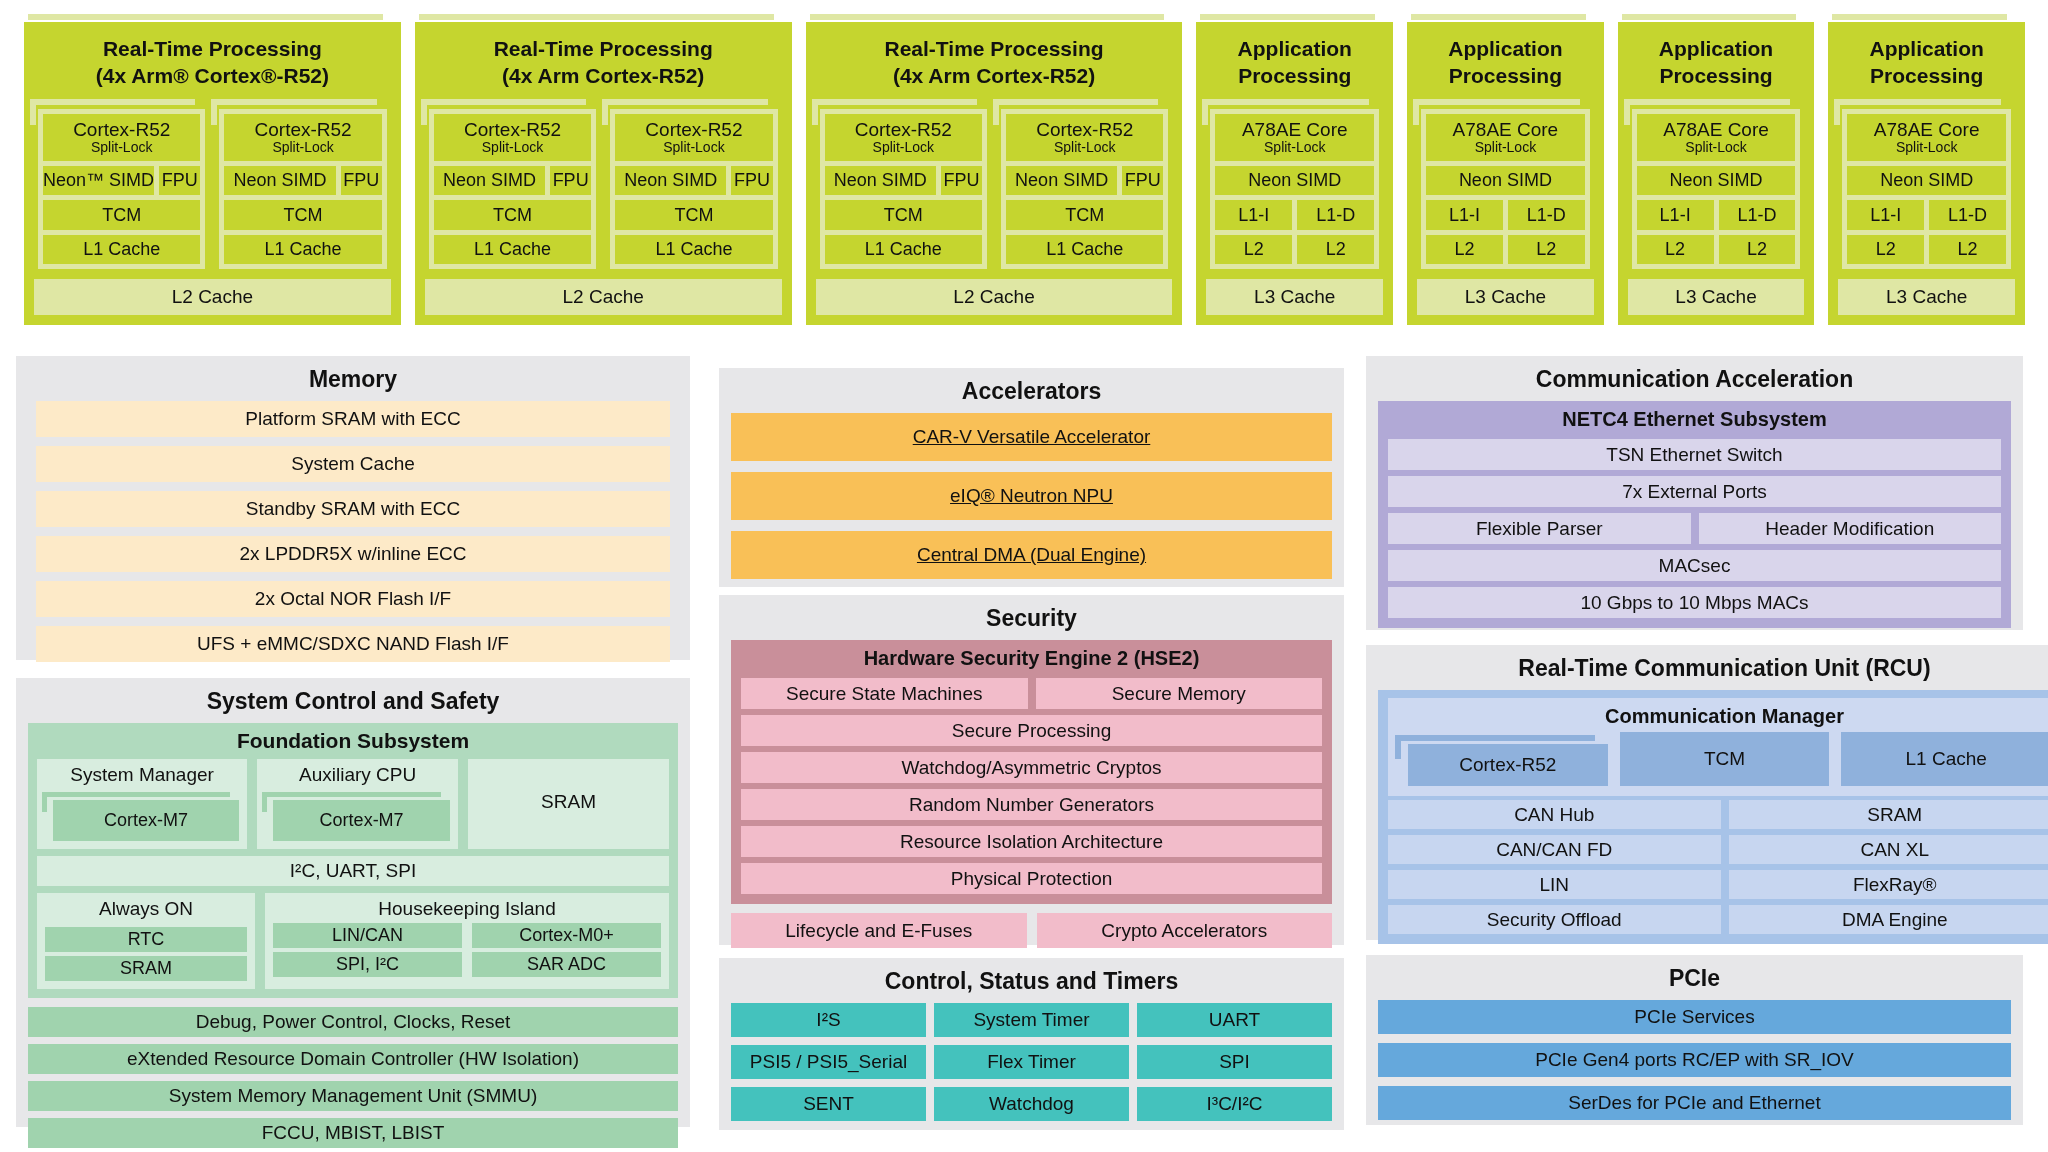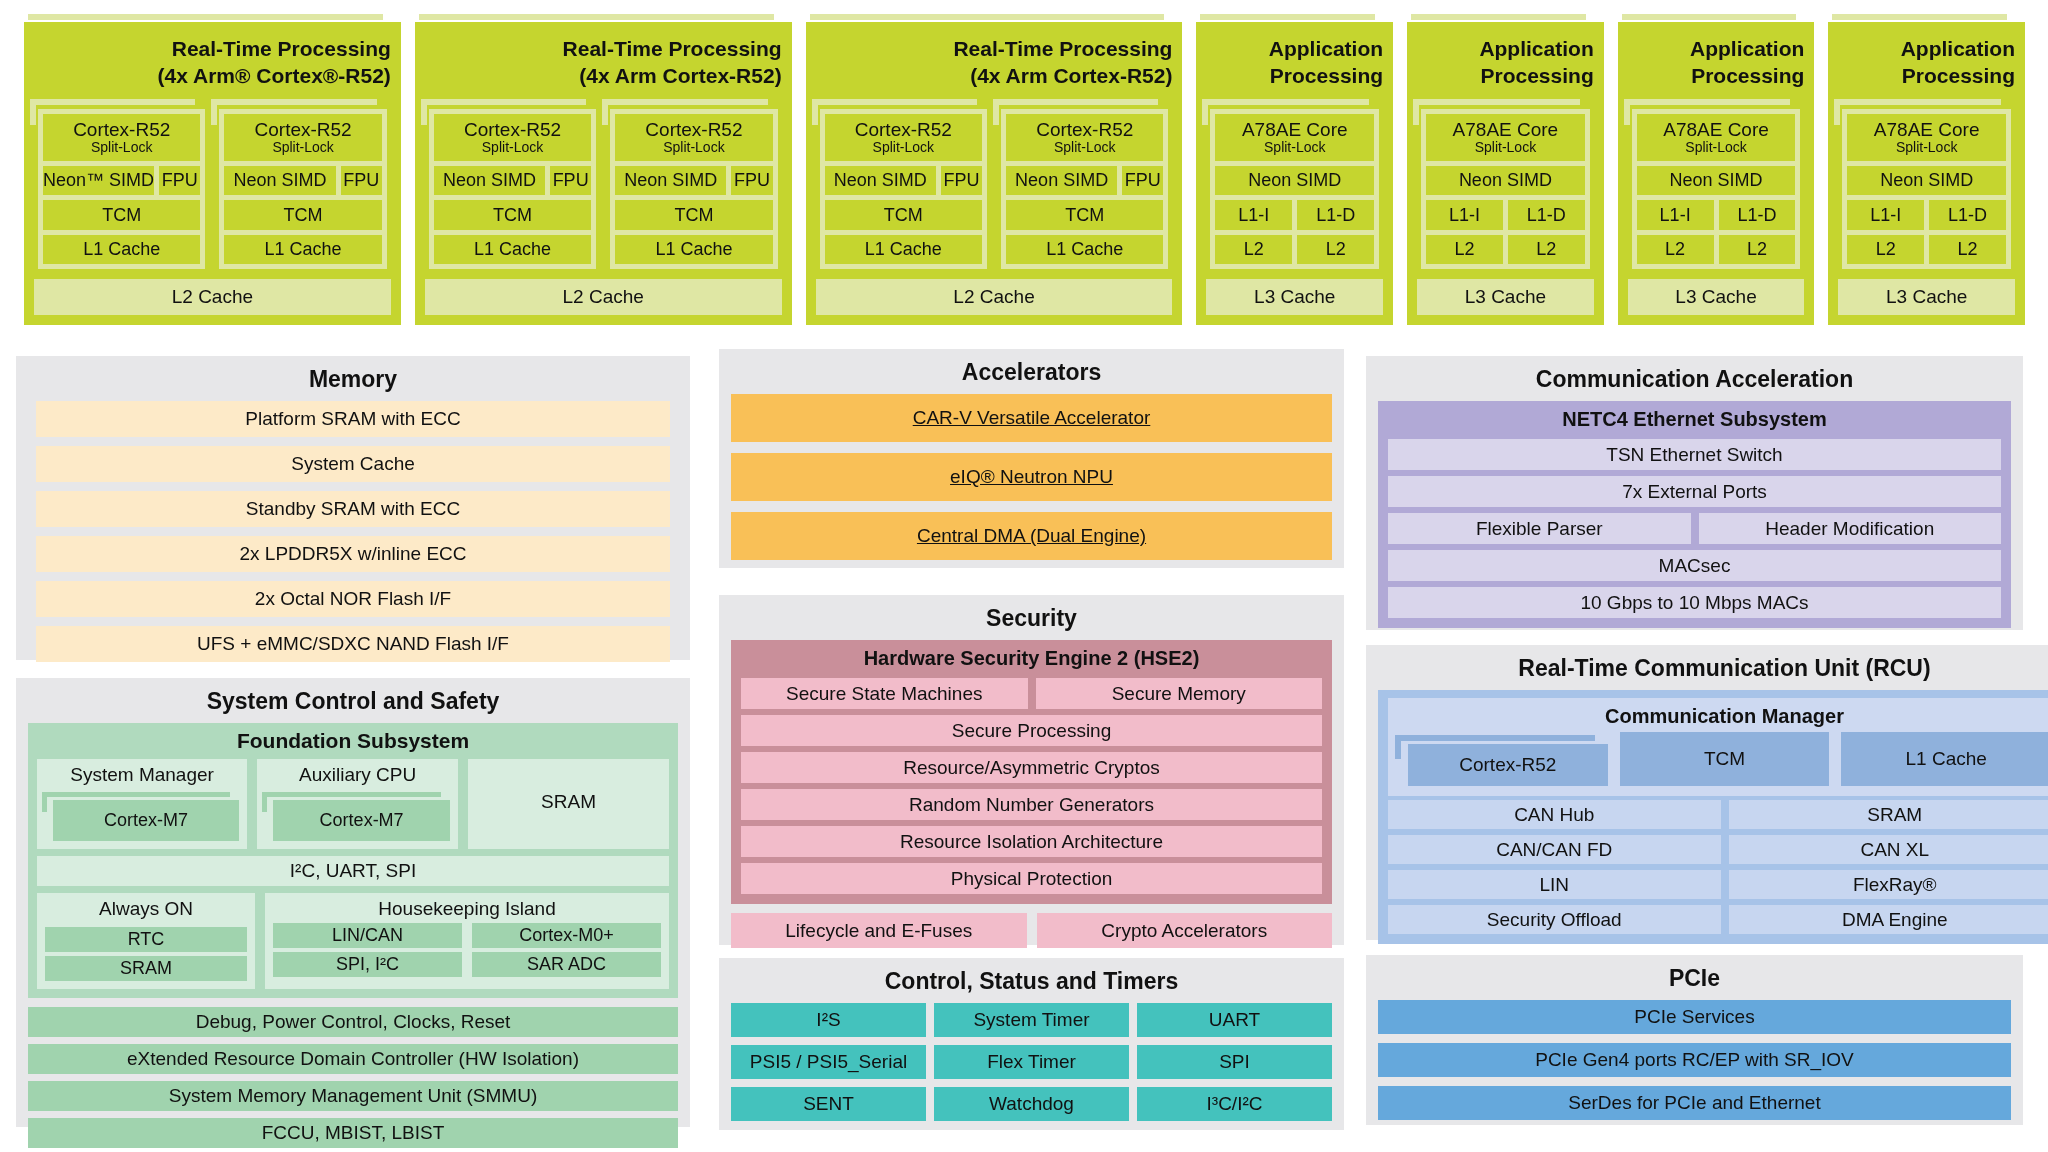--- a/index.html
+++ b/index.html
@@ -13,21 +13,21 @@
   html,body{margin:0;padding:0;background:#fff;}
   .canvas{position:relative;width:2048px;height:1152px;background:#fff;overflow:hidden;
           font-family:"Liberation Sans","DejaVu Sans",sans-serif;color:var(--text);}
 
   
   .top-row{position:absolute;left:24px;top:22px;width:2001px;height:303px;display:flex;gap:14px;}
   .top-block{position:relative;background:var(--lime);display:flex;flex-direction:column;padding:4px 10px 10px;}
   .top-block::before{content:"";position:absolute;top:-8px;left:4px;right:18px;height:6px;background:var(--lime-pale);}
   .rt-block{flex:2.02;}
   .app-block{flex:1;}
-  .blk-title{text-align:right;font-weight:bold;font-size:21px;line-height:1.3;padding:9px 0 4px;}
+  .blk-title{text-align:center;font-weight:bold;font-size:21px;line-height:1.3;padding:9px 0 4px;}
   .cores{flex:1;display:flex;gap:14px;padding:15px 4px 10px;}
   .core-card{position:relative;flex:1;background:var(--lime-pale);padding:5px;display:flex;flex-direction:column;gap:5px;}
   .core-card::before{content:"";position:absolute;top:-10px;left:-8px;right:10px;height:6px;background:var(--lime-pale);}
   .core-card::after{content:"";position:absolute;top:-10px;left:-8px;width:6px;height:26px;background:var(--lime-pale);}
   .crow{background:var(--lime);display:flex;flex-direction:column;align-items:center;justify-content:center;flex:1;font-size:18px;line-height:1.12;text-align:center;}
   .cname{flex:1.6;}
   .cname .nm{font-size:19px;}
   .cname .sub{font-size:14px;}
   .csplit{flex:1;display:flex;flex-direction:row;gap:5px;}
   .csplit .crow{height:auto;}
@@ -62,21 +62,21 @@
   .f-bus{margin-top:7px;background:var(--green-card);height:30px;display:flex;align-items:center;justify-content:center;font-size:19px;}
   .f-card.ao{flex:1;}
   .f-card.hk{flex:1.92;}
   .ao .g-cell{margin-top:4px;height:25px;}
   .hk-grid{display:grid;grid-template-columns:1fr 1fr;gap:4px 10px;}
   .hk-grid .g-cell{height:25px;}
   .g-row{margin-top:7px;background:var(--green-cell);height:30px;display:flex;align-items:center;justify-content:center;font-size:19px;}
   .g-row.first{margin-top:9px;}
 
   
-  #p-accel{left:719px;top:349px;width:625px;height:219px;padding:0 12px;}
+  #p-accel{left:719px;top:368px;width:625px;height:219px;padding:0 12px;}
   .acc-row{background:var(--orange);height:48px;margin-bottom:11px;display:flex;align-items:center;justify-content:center;font-size:19px;text-decoration:underline;}
 
   
   #p-security{left:719px;top:595px;width:625px;height:350px;padding:0 12px;}
   .hse{background:var(--rose);padding:2px 10px 10px;}
   .hse-title{text-align:center;font-weight:bold;font-size:20px;padding:5px 0 2px;}
   .p-row{background:var(--pink);height:31px;margin-top:6px;display:flex;align-items:center;justify-content:center;font-size:19px;}
   .hse-pair{display:flex;gap:8px;}
   .hse-pair .p-row{flex:1;}
   .sec-bottom{display:flex;gap:10px;margin-top:9px;}
@@ -384,21 +384,21 @@
 
   <div class="panel" id="p-security">
     <div class="panel-title">Security</div>
     <div class="hse">
       <div class="hse-title">Hardware Security Engine 2 (HSE2)</div>
       <div class="hse-pair">
         <div class="p-row">Secure State Machines</div>
         <div class="p-row">Secure Memory</div>
       </div>
       <div class="p-row">Secure Processing</div>
-      <div class="p-row">Resource/Asymmetric Cryptos</div>
+      <div class="p-row">Watchdog/Asymmetric Cryptos</div>
       <div class="p-row">Random Number Generators</div>
       <div class="p-row">Resource Isolation Architecture</div>
       <div class="p-row">Physical Protection</div>
     </div>
     <div class="sec-bottom">
       <div class="p-row">Lifecycle and E-Fuses</div>
       <div class="p-row">Crypto Accelerators</div>
     </div>
   </div>
 

